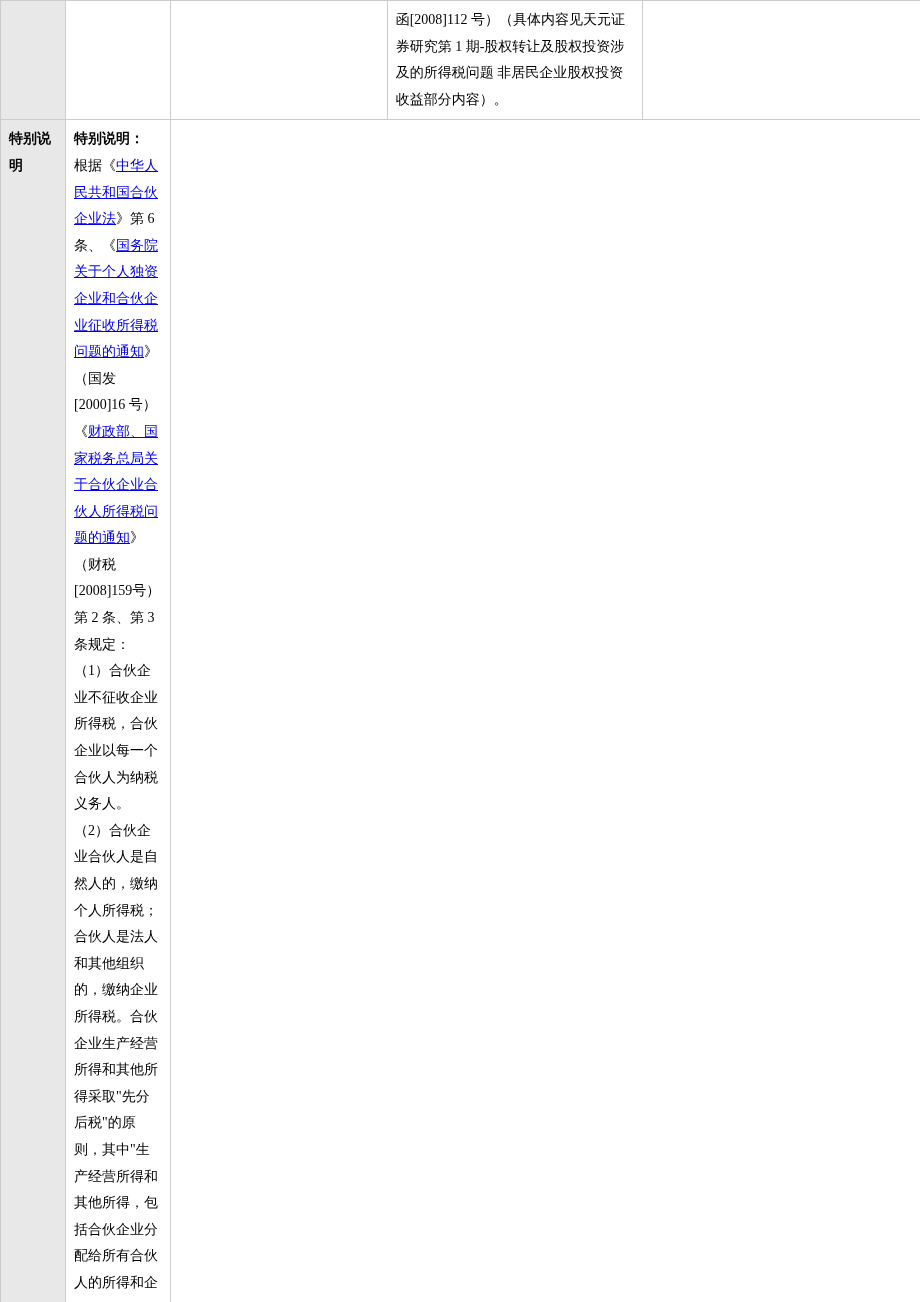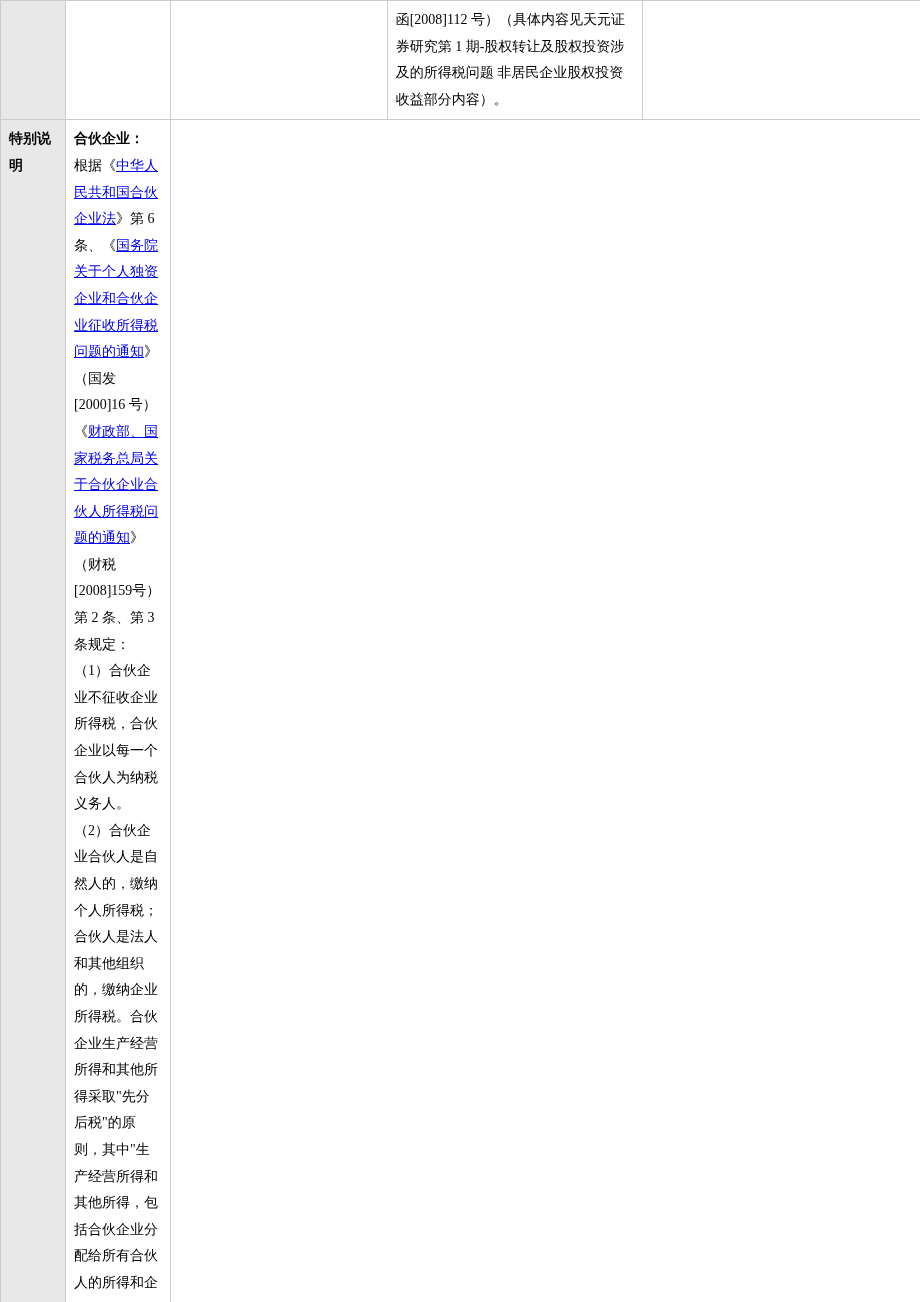--- a/index.html
+++ b/index.html
@@ -72,21 +72,21 @@
     </div>
     <div class="cell c3"></div>
   </div>
 
   <div class="row">
     <div class="cell side" style="border-bottom:none;">
       <span>特别说明</span>
     </div>
     <div class="cell" style="display:table-cell; border-bottom:1px solid #ccc;">
       <p>
-        <span class="bold">合伙企业：</span>
+        <span class="bold">特别说明：</span>
       </p>
       <p>
         <span>根据《</span><span class="link">中华人民共和国合伙企业法</span><span>》第 6 条、《</span><span class="link">国务院关于个人独资企业和合伙企业征收所得税问题的通知</span><span>》（国发[2000]16 号）《</span><span class="link">财政部、国家税务总局关于合伙企业合伙人所得税问题的通知</span><span>》（财税[2008]159号）第 2 条、第 3 条规定：（1）合伙企业不征收企业所得税，合伙企业以每一个合伙人为纳税义务人。（2）合伙企业合伙人是自然人的，缴纳个人所得税；合伙人是法人和其他组织的，缴纳企业所得税。合伙企业生产经营所得和其他所得采取"先分后税"的原则，其中"生产经营所得和其他所得，包括合伙企业分配给所有合伙人的所得和企业当年留存的所得（利润）"。</span>
       </p>
     </div>
   </div>
 
 </div>
 
 </body></html>

